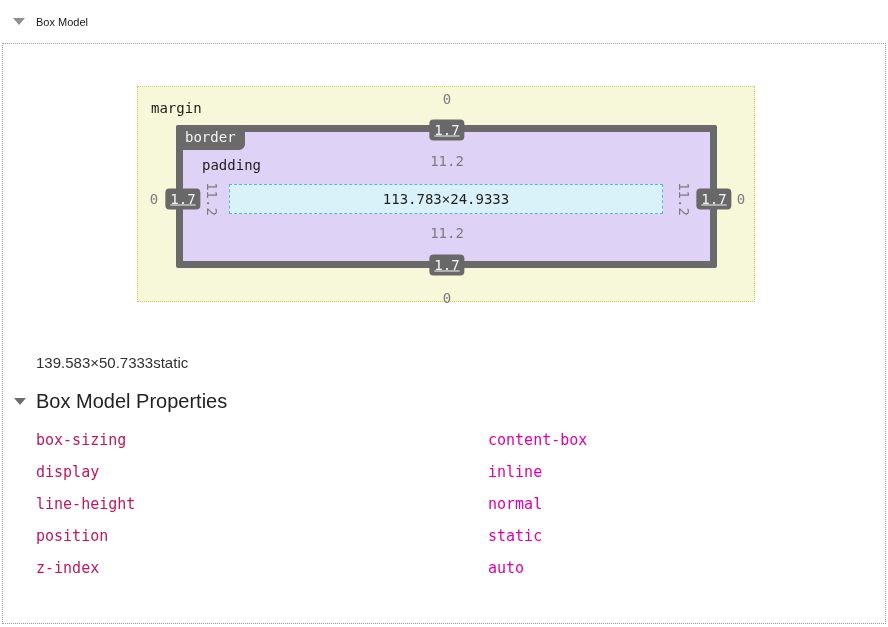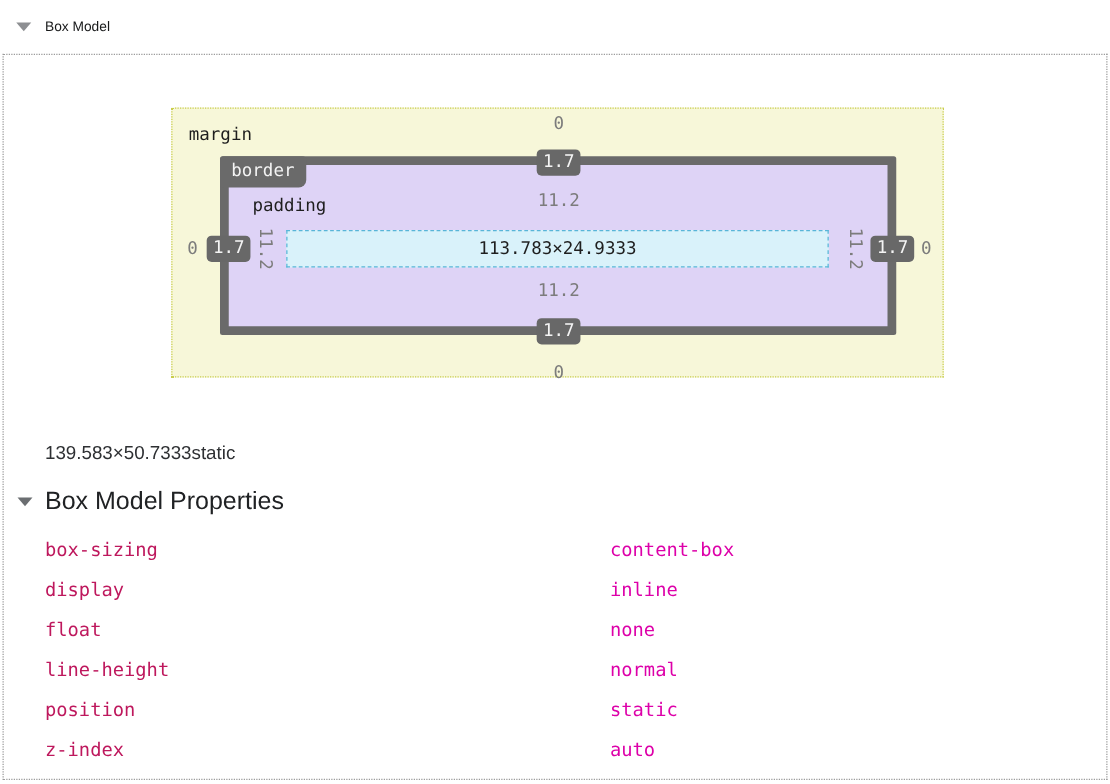--- a/index.html
+++ b/index.html
@@ -83,20 +83,21 @@
   }
   .dim-value.rot { transform: translate(-50%, -50%) rotate(90deg); }
 
   .badge {
     position: absolute;
     background: #686868; color: #f4f4f4;
     font-size: 14px; line-height: 1;
     padding: 3px 5px 4px 5px;
     border-radius: 4px;
     transform: translate(-50%, -50%);
+    text-decoration: underline;
   }
 
   
   .pos-m-top    { left: 309px; top: 12px; }
   .pos-b-top    { left: 309px; top: 43px; }
   .pos-p-top    { left: 309px; top: 74px; }
   .pos-p-bottom { left: 309px; top: 146px; }
   .pos-b-bottom { left: 309px; top: 178px; }
   .pos-m-bottom { left: 309px; top: 211px; }
   .pos-m-left   { left: 16px;  top: 112px; }
@@ -186,24 +187,20 @@
   <div class="props-list mono">
     <div class="prop-row">
       <span class="prop-name">box-sizing</span>
       <span class="prop-value">content-box</span>
     </div>
     <div class="prop-row">
       <span class="prop-name">display</span>
       <span class="prop-value">inline</span>
     </div>
     <div class="prop-row">
-      <span class="prop-name">float</span>
-      <span class="prop-value">none</span>
-    </div>
-    <div class="prop-row">
       <span class="prop-name">line-height</span>
       <span class="prop-value">normal</span>
     </div>
     <div class="prop-row">
       <span class="prop-name">position</span>
       <span class="prop-value">static</span>
     </div>
     <div class="prop-row">
       <span class="prop-name">z-index</span>
       <span class="prop-value">auto</span>

